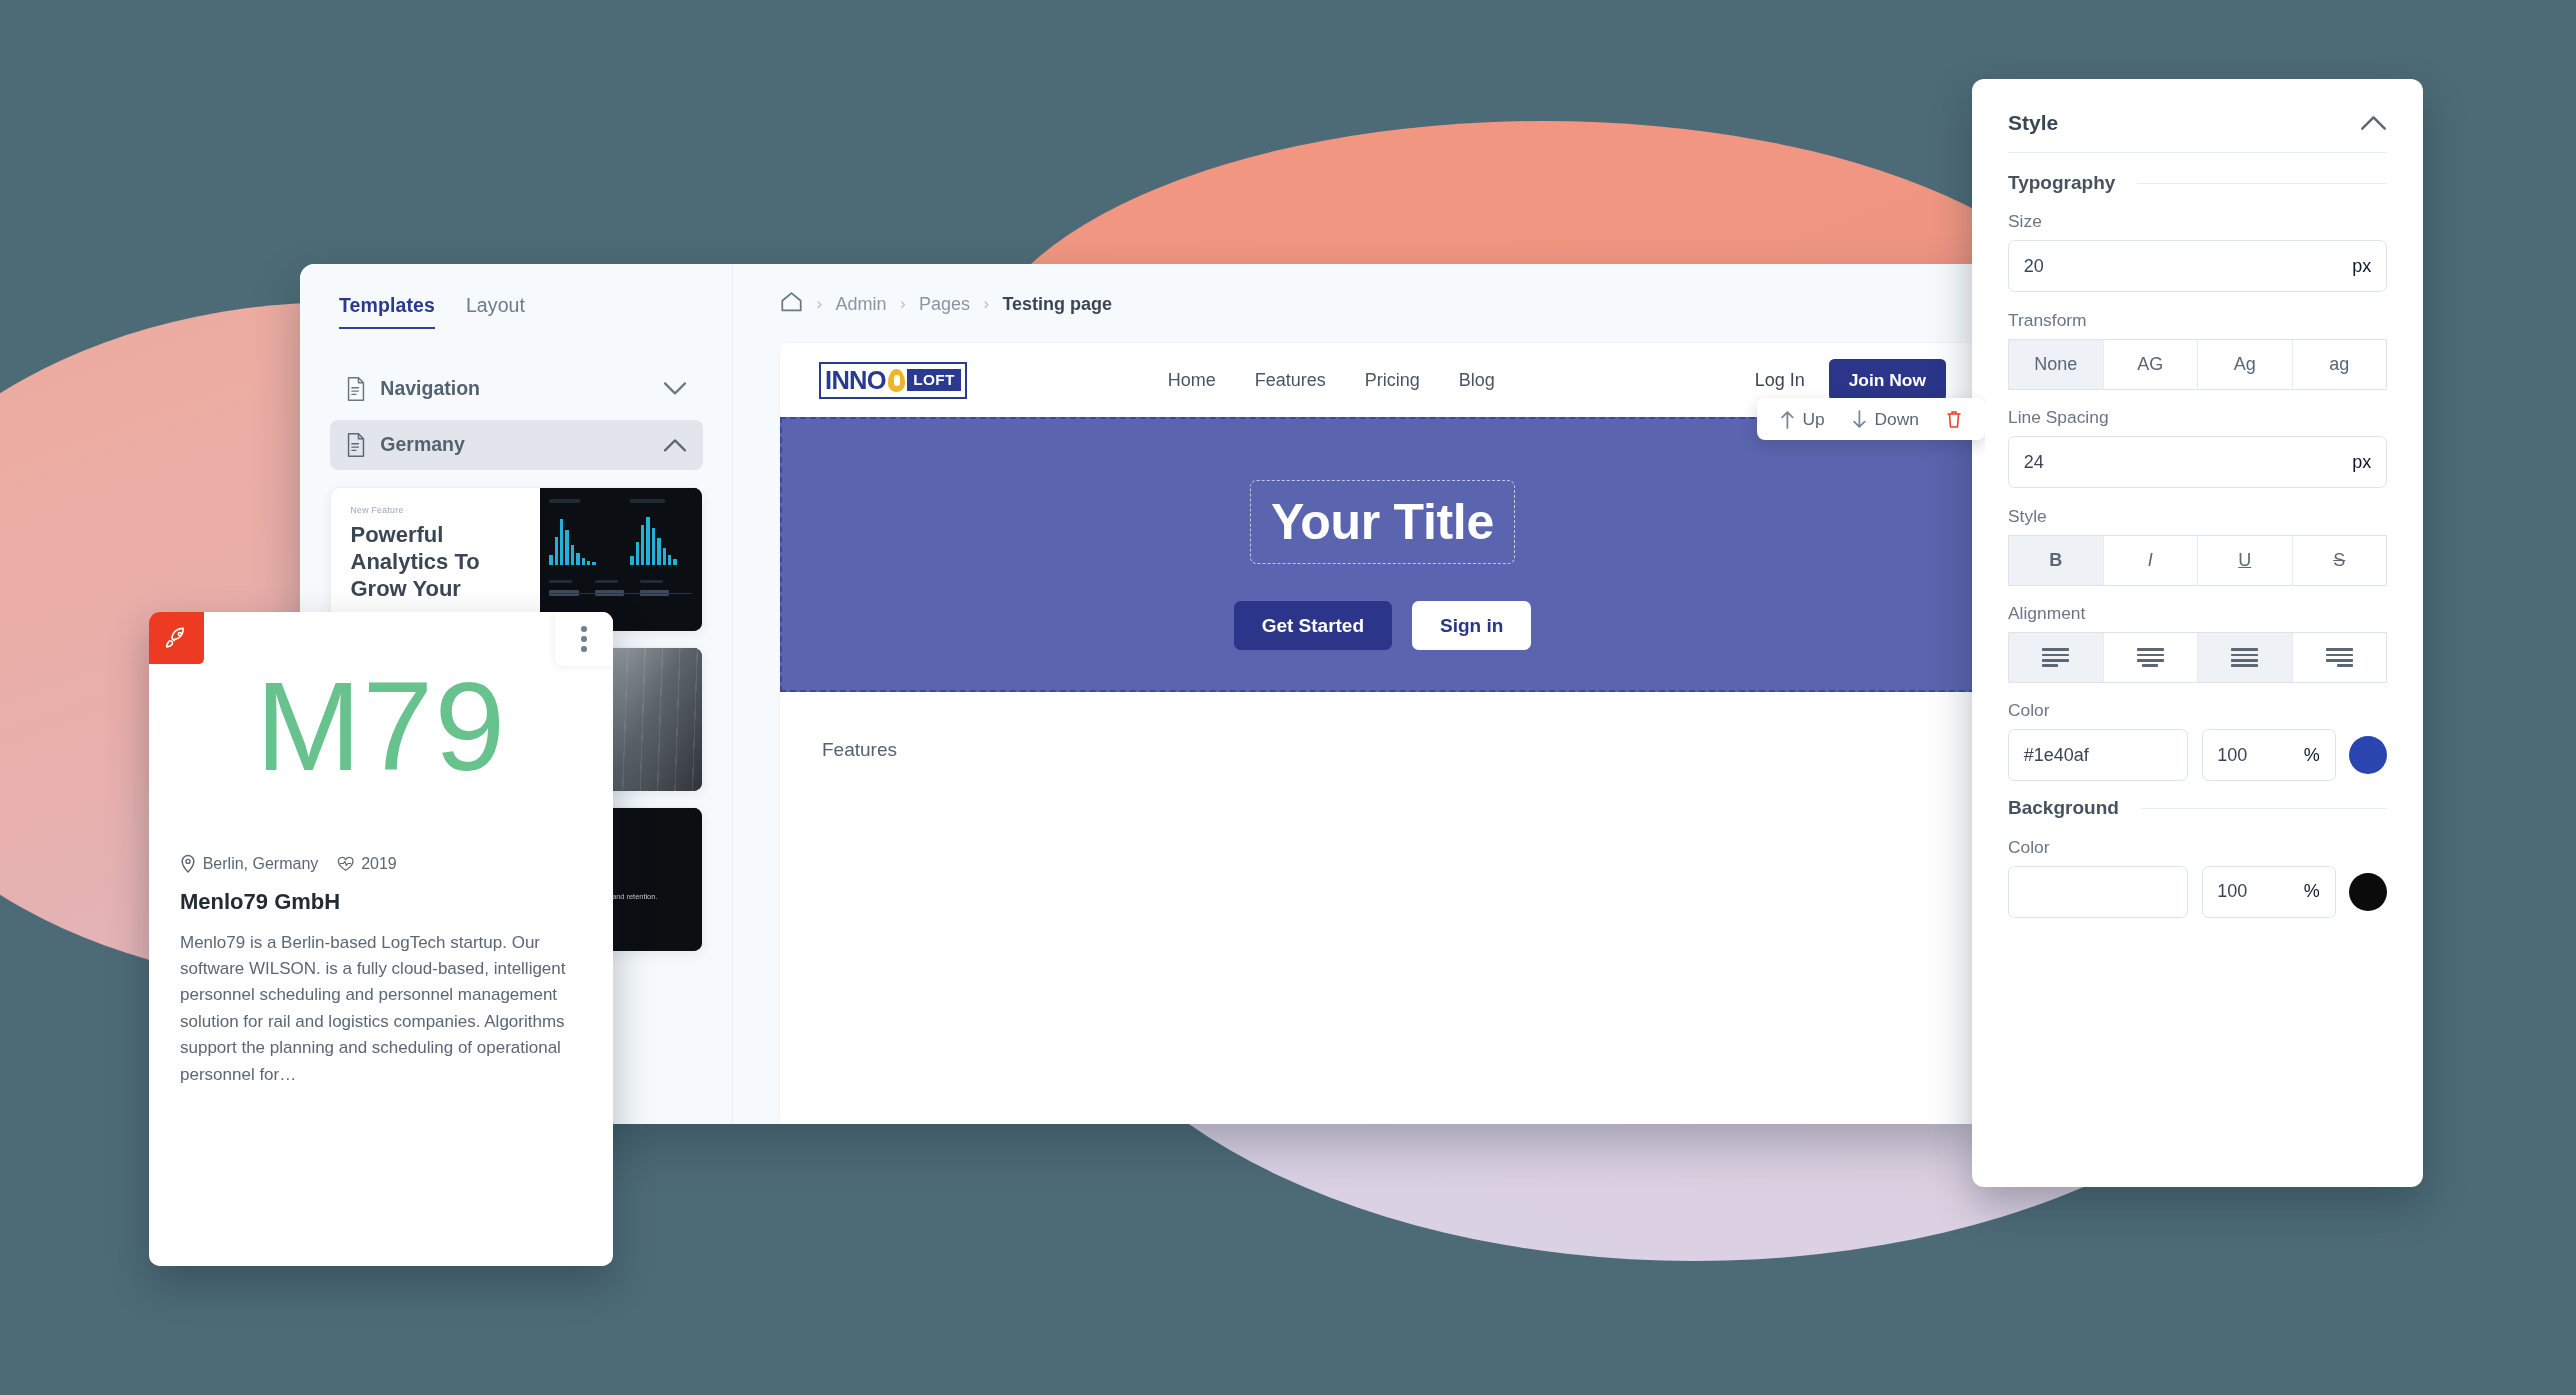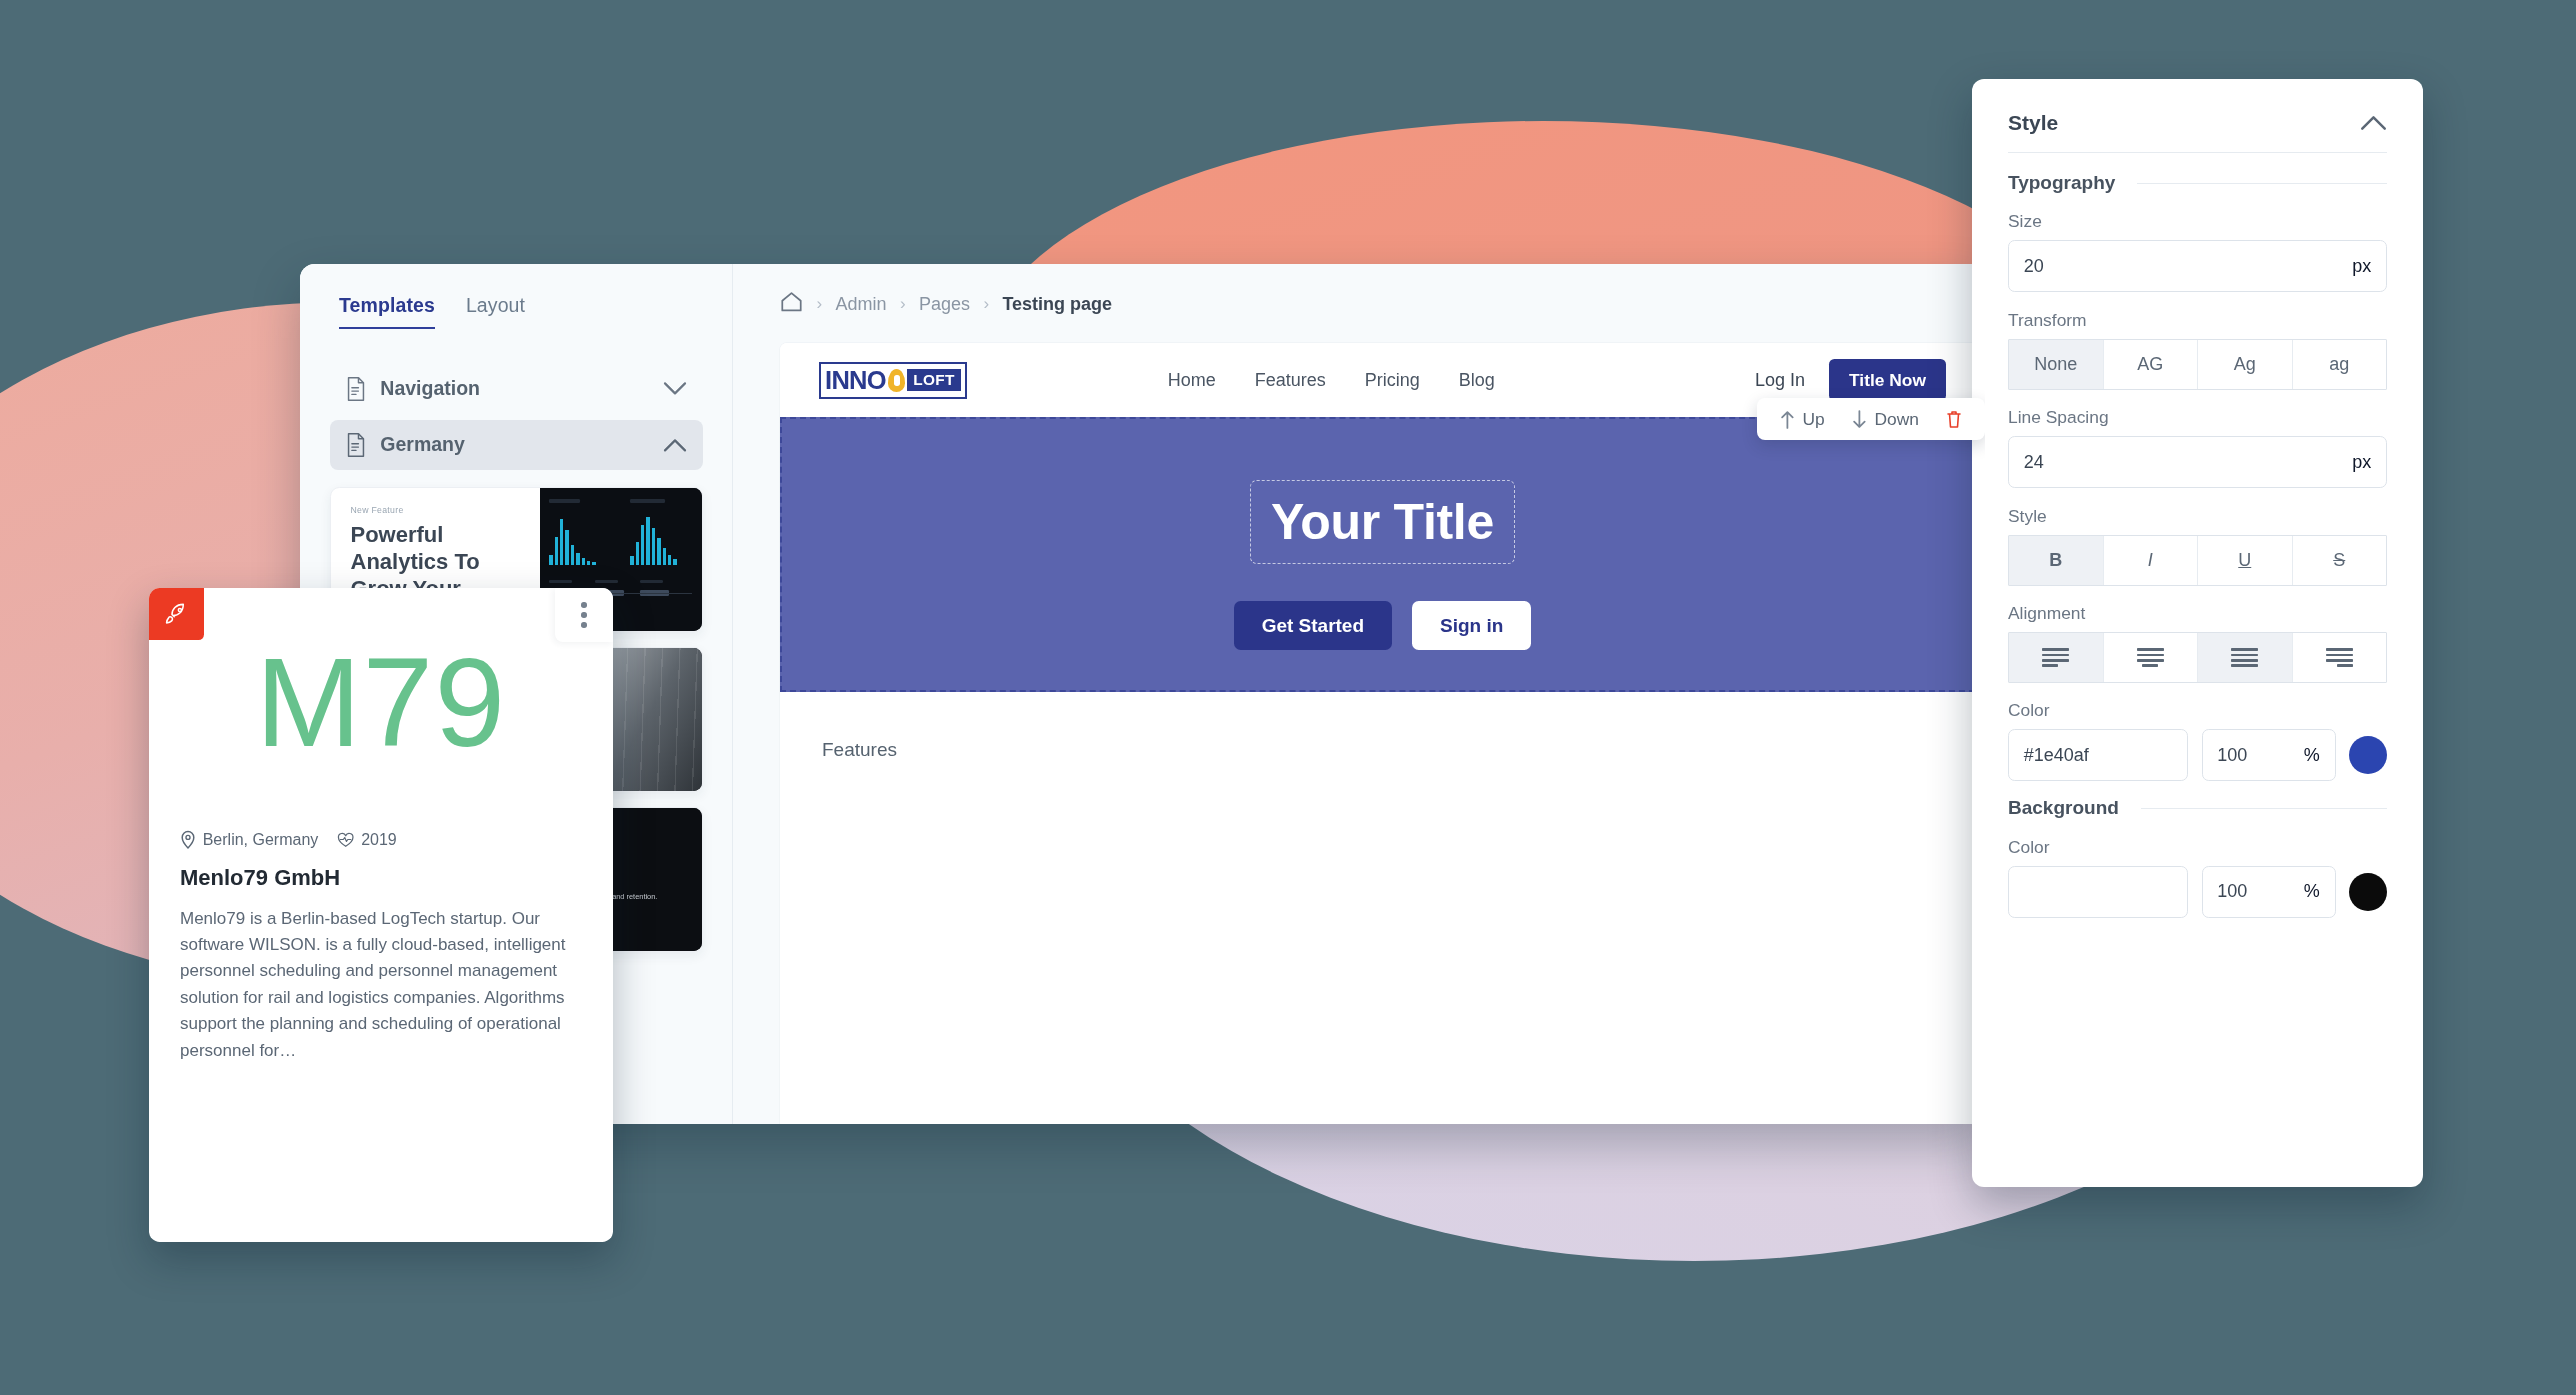--- a/index.html
+++ b/index.html
@@ -160,21 +160,21 @@
     background:#fff; border-radius:8px; box-shadow:0 5.4px 16px rgba(20,35,55,.18);
     display:flex; align-items:center; gap:27px; padding:10.7px 23px; z-index:6;
   }
   #section-toolbar .tb-item { display:flex; align-items:center; gap:8px; font-size:17.4px; color:#5b6775; cursor:pointer; }
   #trash-icon { color:#e8402a; }
 
   #features-label { padding:47px 0 0 42px; font-size:19px; color:#55626f; }
 
   
   #company-card {
-    position:absolute; left:149px; top:588px; width:464px; height:654px;
+    position:absolute; left:149px; top:612px; width:464px; height:654px;
     background:#fff; border-radius:10.7px;
     box-shadow:0 17.4px 40px rgba(10,30,45,.30);
     overflow:hidden;
   }
   #card-badge {
     position:absolute; left:0; top:0; width:55px; height:52px;
     background:#ec3a23; border-bottom-right-radius:5.4px;
     display:flex; align-items:center; justify-content:center;
   }
   #card-menu {
@@ -380,21 +380,21 @@
           </div>
         </div>
         <div id="site-links">
           <span>Home</span>
           <span>Features</span>
           <span>Pricing</span>
           <span>Blog</span>
         </div>
         <div id="site-actions">
           <span id="login-link">Log In</span>
-          <span id="join-btn">Title Now</span>
+          <span id="join-btn">Join Now</span>
         </div>
       </div>
 
       <div id="hero">
 
         <div id="section-toolbar">
           <span class="tb-item">
             <svg width="14.8" height="19" viewBox="0 0 14 18" fill="none">
               <path d="M7 17V2M2 7l5-5 5 5" stroke="#7a8694" stroke-width="1.7" stroke-linecap="round" stroke-linejoin="round"></path>
             </svg>

